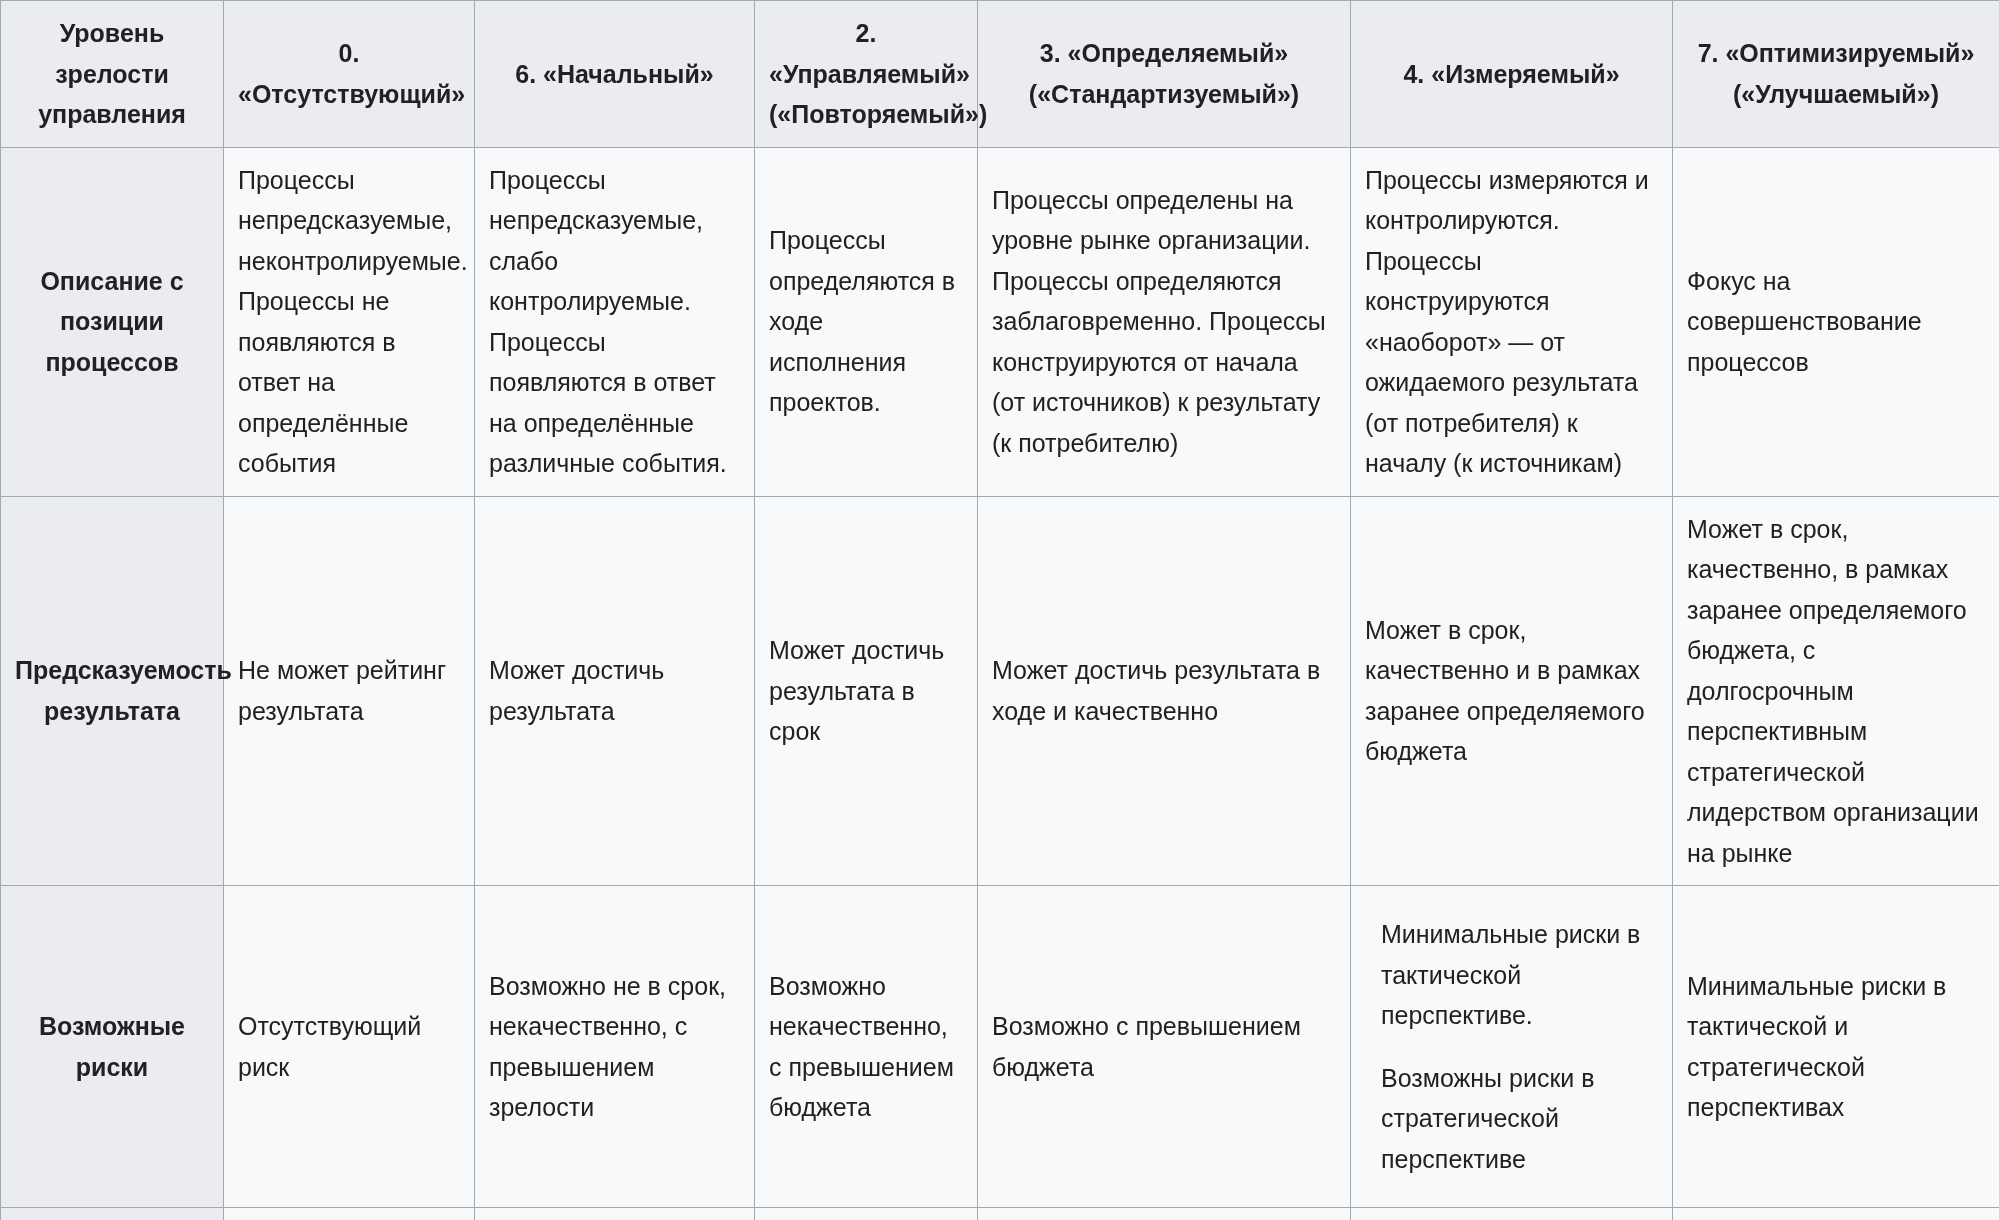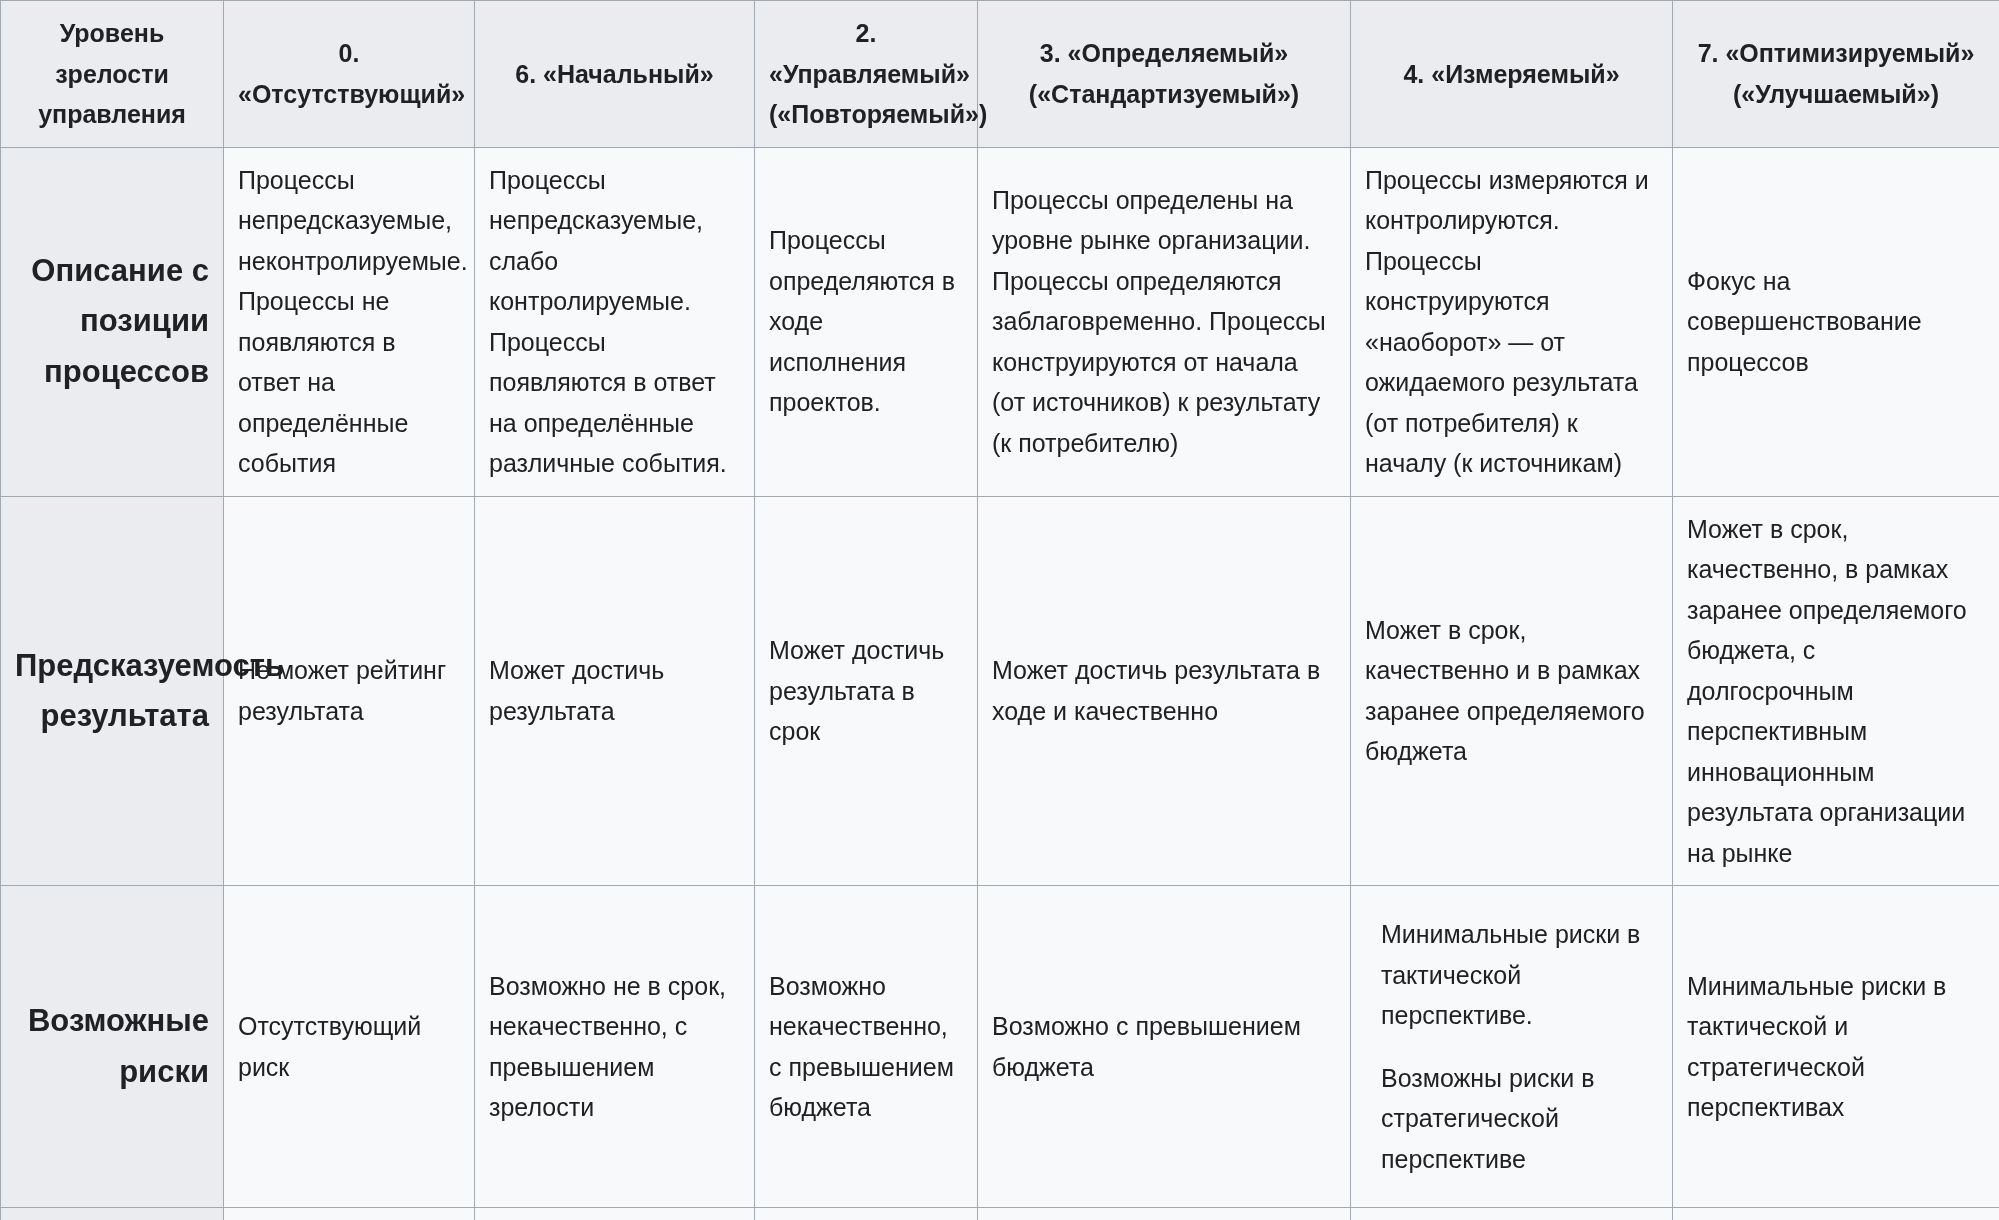--- a/index.html
+++ b/index.html
@@ -28,22 +28,22 @@
     box-sizing:border-box;
   }
   .wiki-table th{
     background:#eaecf0;
     font-weight:bold;
     text-align:center;
   }
   th.rowhead{
     background:#eaecf0;
     font-weight:bold;
-    text-align:right;
-    font-size:31px;
+    text-align:center;
+    font-size:25px;
   }
   .link-bold{
     color:#3366cc;
     font-weight:bold;
   }
   .para{margin:16px;}
   .para + .para{margin-top:22px;}
   
   col.c0{width:223px;}
   col.c1{width:251px;}
@@ -89,21 +89,21 @@
       <td>Фокус на совершенствование процессов</td>
     </tr>
 
     <tr>
       <th class="rowhead">Предсказуемость результата</th>
       <td>Не может рейтинг результата</td>
       <td>Может достичь результата</td>
       <td>Может достичь результата в срок</td>
       <td>Может достичь результата в ходе и качественно</td>
       <td>Может в срок, качественно и в рамках заранее определяемого бюджета</td>
-      <td>Может в срок, качественно, в рамках заранее определяемого бюджета, с долгосрочным перспективным инновационным результата организации на рынке</td>
+      <td>Может в срок, качественно, в рамках заранее определяемого бюджета, с долгосрочным перспективным стратегической лидерством организации на рынке</td>
     </tr>
 
     <tr>
       <th class="rowhead">Возможные риски</th>
       <td>Отсутствующий риск</td>
       <td>Возможно не в срок, некачественно, с превышением зрелости</td>
       <td>Возможно некачественно, с превышением бюджета</td>
       <td>Возможно с превышением бюджета</td>
       <td>
         <p class="para">Минимальные риски в тактической перспективе.</p>

